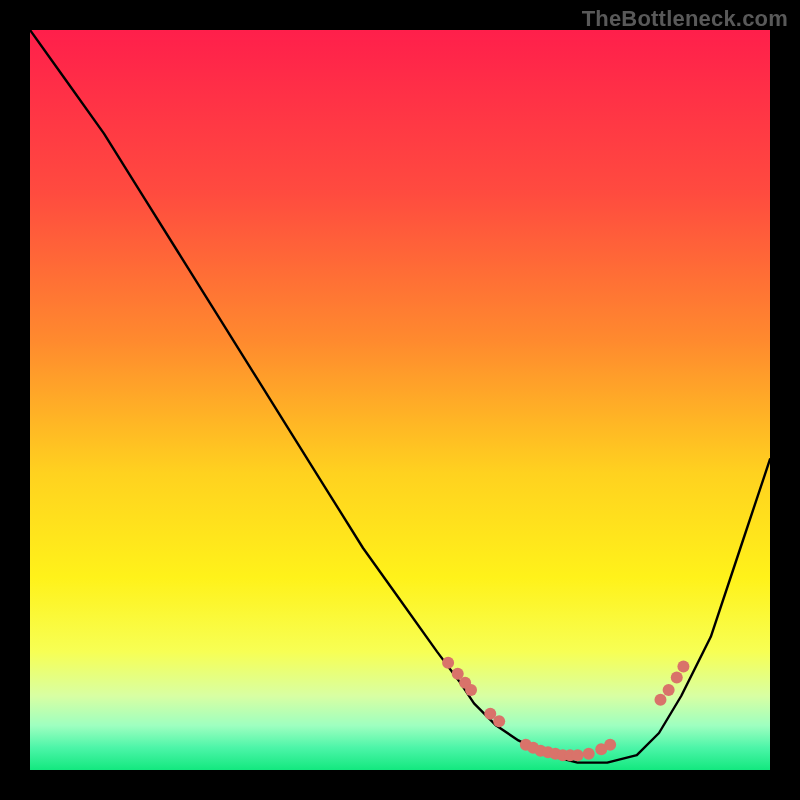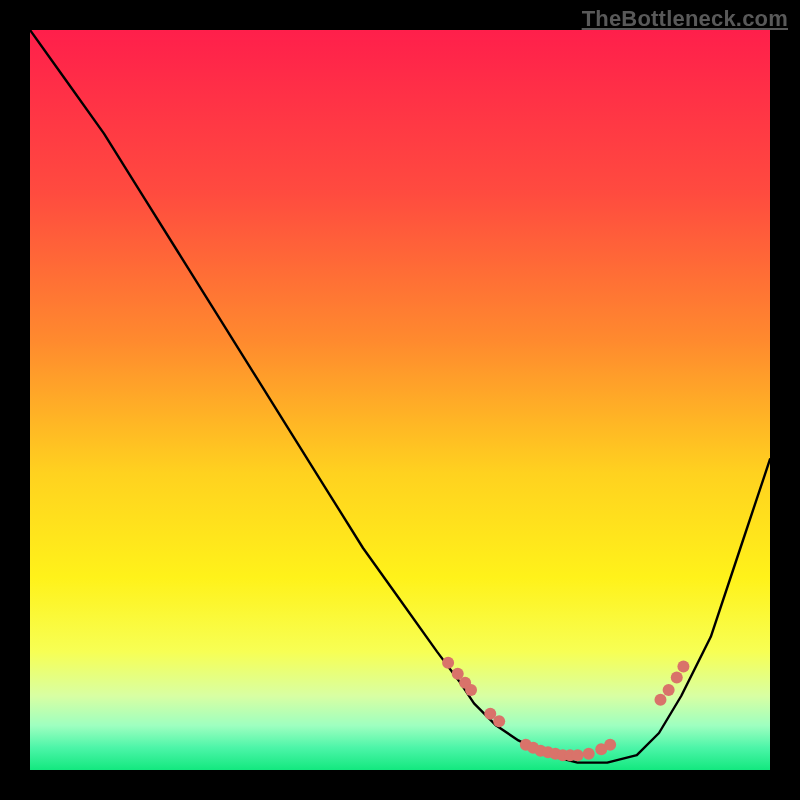--- a/index.html
+++ b/index.html
@@ -33,21 +33,20 @@
   }
   .watermark {
     position: absolute;
     top: 6px;
     right: 12px;
     color: #595959;
     font-size: 22px;
     font-weight: 600;
     letter-spacing: 0.2px;
     user-select: none;
-    text-decoration: underline;
   }
   svg { display: block; }
 </style>
 </head>
 <body>
 
 <div class="frame">
 
   <div class="watermark">TheBottleneck.com</div>
 

